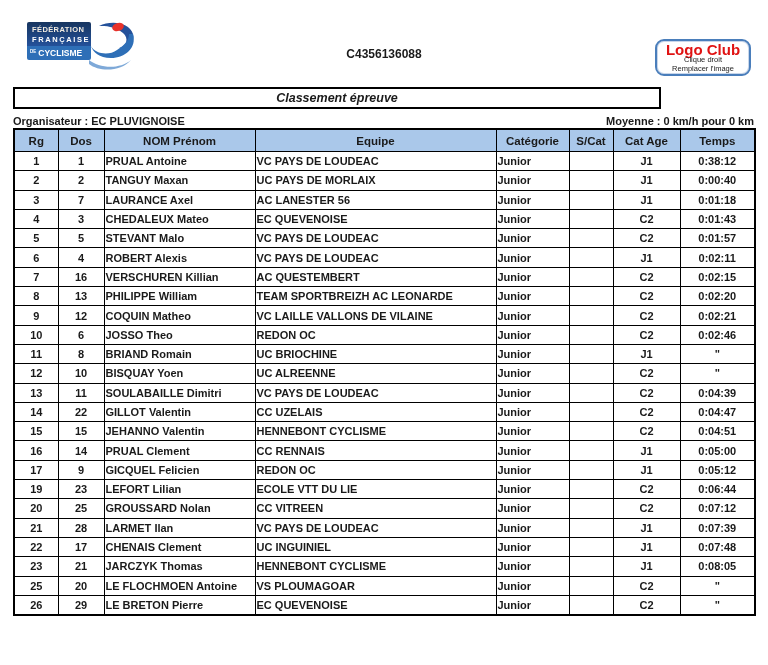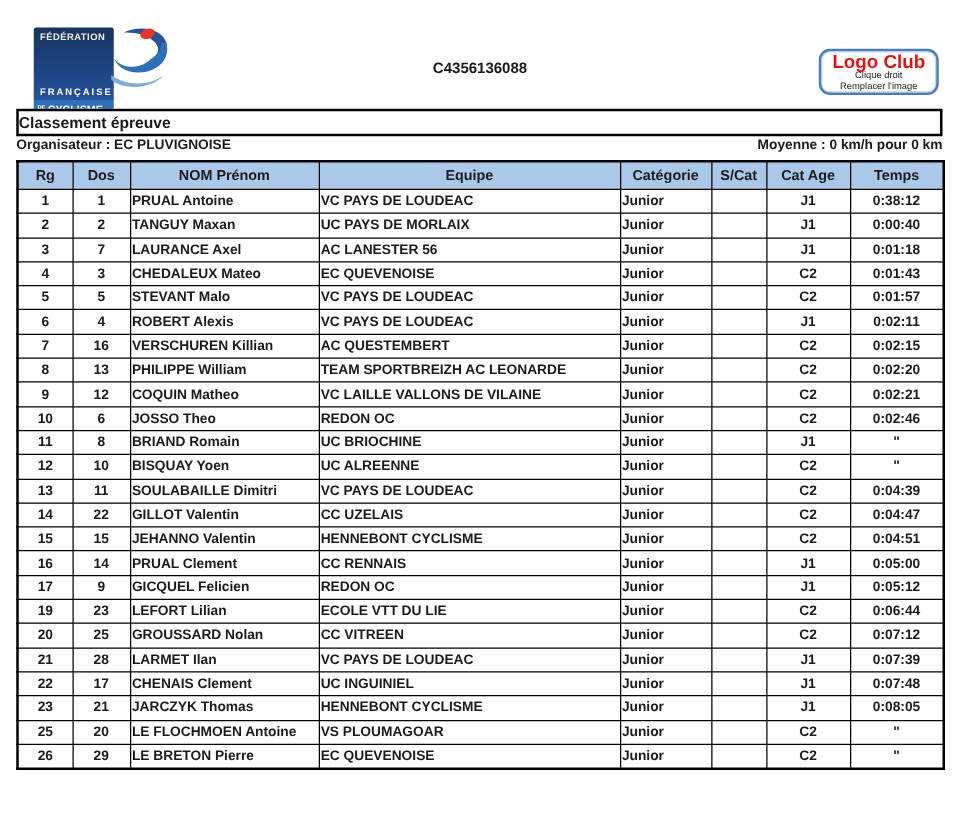--- a/index.html
+++ b/index.html
@@ -10,44 +10,44 @@
     font-family:"Liberation Sans", sans-serif;
     font-weight:bold;
     color:#1a1a1a;
     overflow:hidden;
   }
   
   .ffc-logo{position:absolute;left:27px;top:22px;width:112px;height:50px;display:flex;align-items:flex-start;}
   .ffc-text{width:64px;}
   .ffc-top{background:linear-gradient(180deg,#17355f,#24519a);padding:4px 4px 2px 5px;border-radius:2px 2px 0 0;}
   .ffc-line1{font-size:7.5px;color:#f2ece2;letter-spacing:.4px;line-height:8.5px;}
-  .ffc-line2{font-size:7.5px;color:#ffffff;letter-spacing:1.6px;line-height:9px;margin-top:34px;}
+  .ffc-line2{font-size:7.5px;color:#ffffff;letter-spacing:1.6px;line-height:9px;}
   .ffc-band{background:#2e6fb7;color:#ffffff;font-size:8.5px;padding:2px 3px 2px 3px;display:flex;align-items:center;border-radius:0 0 2px 2px;}
   .ffc-de{font-size:4.5px;margin-right:2px;line-height:4.5px;}
   .ffc-swoosh{margin-left:-6px;margin-top:-2px;}
   
   .title-block{position:absolute;left:184px;top:14px;width:400px;text-align:center;font-size:12px;line-height:16px;white-space:pre;}
   
   .logo-club{
     position:absolute;left:655px;top:39px;width:96px;height:37px;
     border:2px solid #4a7ebb;border-radius:9px;background:#ffffff;
     box-shadow:0 0 0 1px #c8d6ea inset;
     text-align:center;padding-top:3px;box-sizing:border-box;
   }
   .lc-title{font-size:15px;color:#e01313;line-height:11px;}
   .lc-line{font-size:7.5px;font-weight:normal;color:#222;line-height:9px;}
   
   .classement-box{
-    position:absolute;left:13px;top:87px;width:741px;height:22px;box-sizing:border-box;
+    position:absolute;left:13px;top:87px;width:648px;height:22px;box-sizing:border-box;
     border:2px solid #000;background:#fff;
-    text-align:left;font-size:12.5px;line-height:19px;
+    text-align:center;font-size:12.5px;line-height:19px;font-style:italic;
   }
   .meta-row{
     position:absolute;left:13px;top:110px;width:741px;height:17px;
-    display:flex;justify-content:space-between;
+    display:flex;justify-content:space-between;align-items:flex-end;
     font-size:11px;
   }
   
   table.results{
     position:absolute;left:13px;top:128px;width:741px;
     border-collapse:collapse;table-layout:fixed;
     border:2px solid #000;
   }
   table.results th{
     background:#aac8ea;border:1px solid #000;

